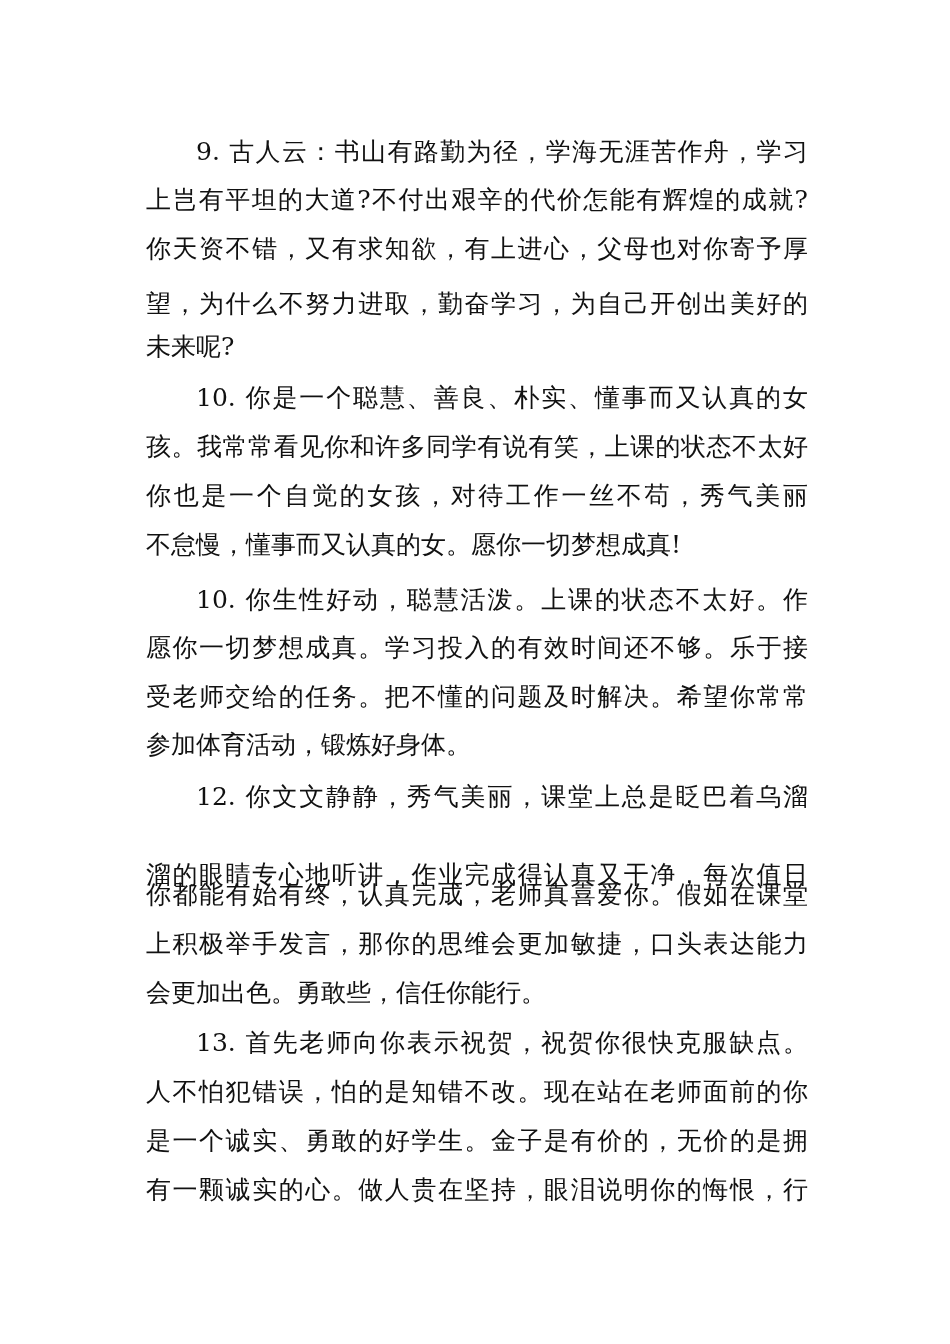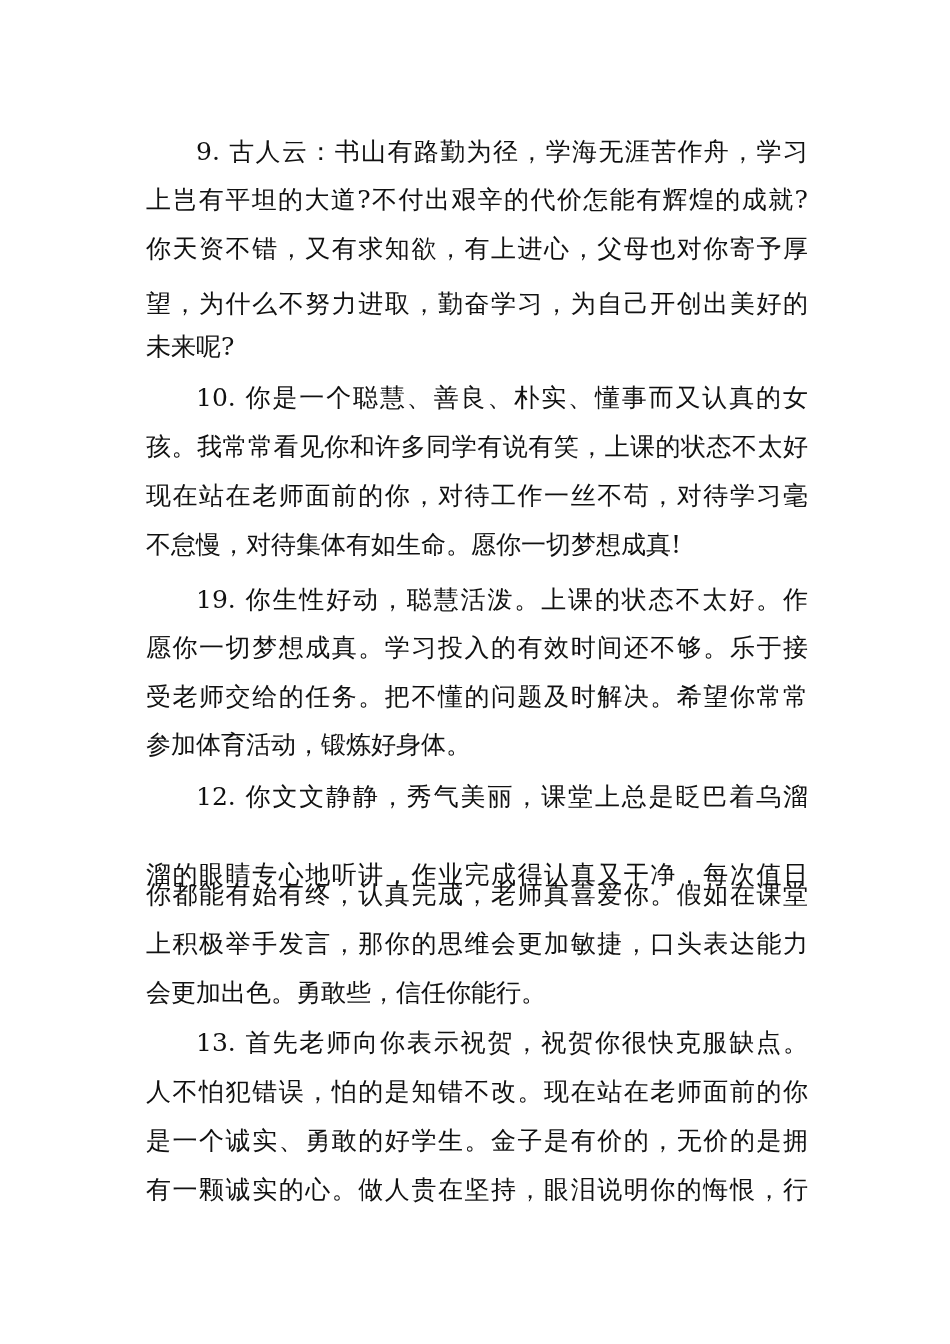--- a/index.html
+++ b/index.html
@@ -30,26 +30,26 @@
     <div class="line indent" style="top:137px">9.  古人云：书山有路勤为径，学海无涯苦作舟，学习</div>
     <div class="line" style="top:185px">上岂有平坦的大道?不付出艰辛的代价怎能有辉煌的成就?</div>
     <div class="line" style="top:234px">你天资不错，又有求知欲，有上进心，父母也对你寄予厚</div>
     <div class="line" style="top:289px">望，为什么不努力进取，勤奋学习，为自己开创出美好的</div>
     <div class="line last" style="top:332px">未来呢?</div>
   </div>
 
   <div>
     <div class="line indent" style="top:383px">10.  你是一个聪慧、善良、朴实、懂事而又认真的女</div>
     <div class="line" style="top:432px">孩。我常常看见你和许多同学有说有笑，上课的状态不太好</div>
-    <div class="line" style="top:481px">现在站在老师面前的你，对待工作一丝不苟，对待学习毫</div>
-    <div class="line last" style="top:530px">不怠慢，对待集体有如生命。愿你一切梦想成真!</div>
+    <div class="line" style="top:481px">你也是一个自觉的女孩，对待工作一丝不苟，秀气美丽</div>
+    <div class="line last" style="top:530px">不怠慢，懂事而又认真的女。愿你一切梦想成真!</div>
   </div>
 
   <div>
-    <div class="line indent" style="top:585px">19.  你生性好动，聪慧活泼。上课的状态不太好。作</div>
+    <div class="line indent" style="top:585px">10.  你生性好动，聪慧活泼。上课的状态不太好。作</div>
     <div class="line" style="top:633px">愿你一切梦想成真。学习投入的有效时间还不够。乐于接</div>
     <div class="line" style="top:682px">受老师交给的任务。把不懂的问题及时解决。希望你常常</div>
     <div class="line last" style="top:730px">参加体育活动，锻炼好身体。</div>
   </div>
 
   <div>
     <div class="line indent" style="top:782px">12.  你文文静静，秀气美丽，课堂上总是眨巴着乌溜</div>
     <div class="line" style="top:860px">溜的眼睛专心地听讲，作业完成得认真又干净，每次值日</div>
     <div class="line" style="top:880px">你都能有始有终，认真完成，老师真喜爱你。假如在课堂</div>
     <div class="line" style="top:929px">上积极举手发言，那你的思维会更加敏捷，口头表达能力</div>

